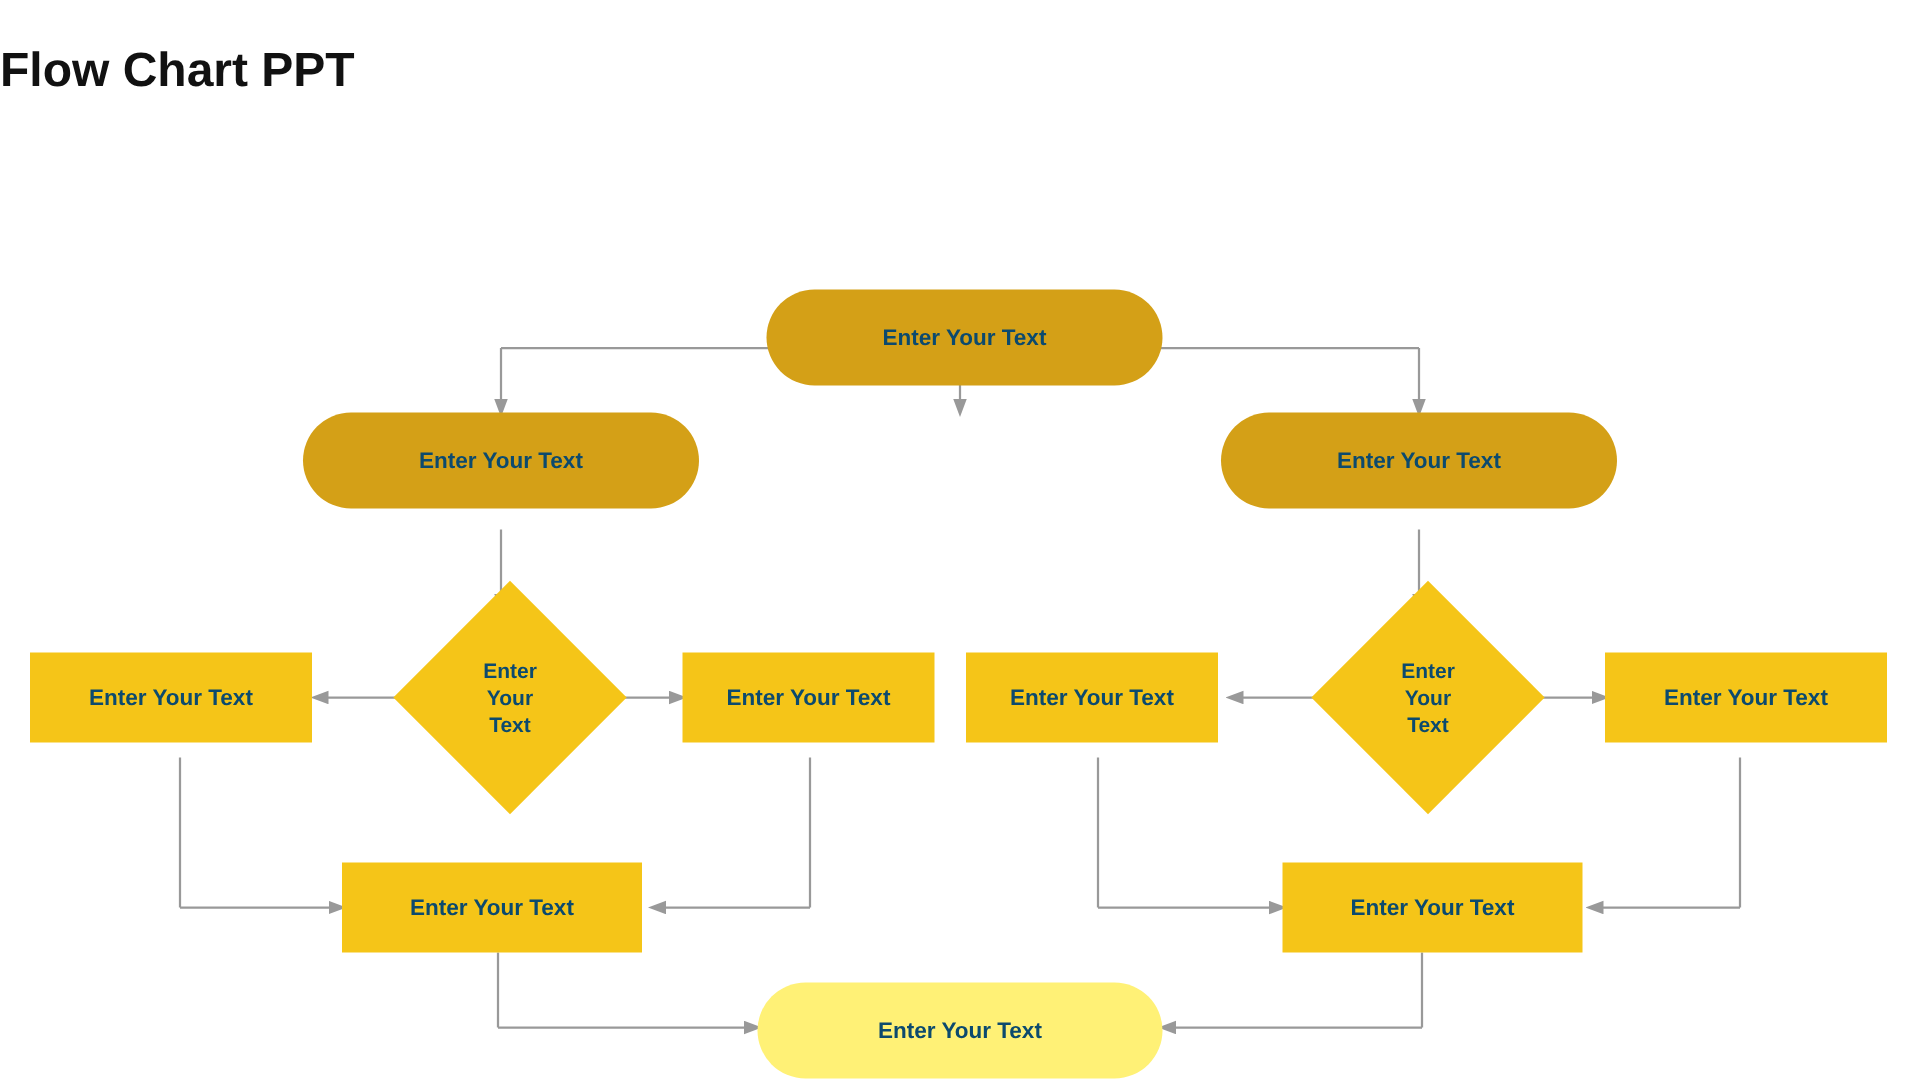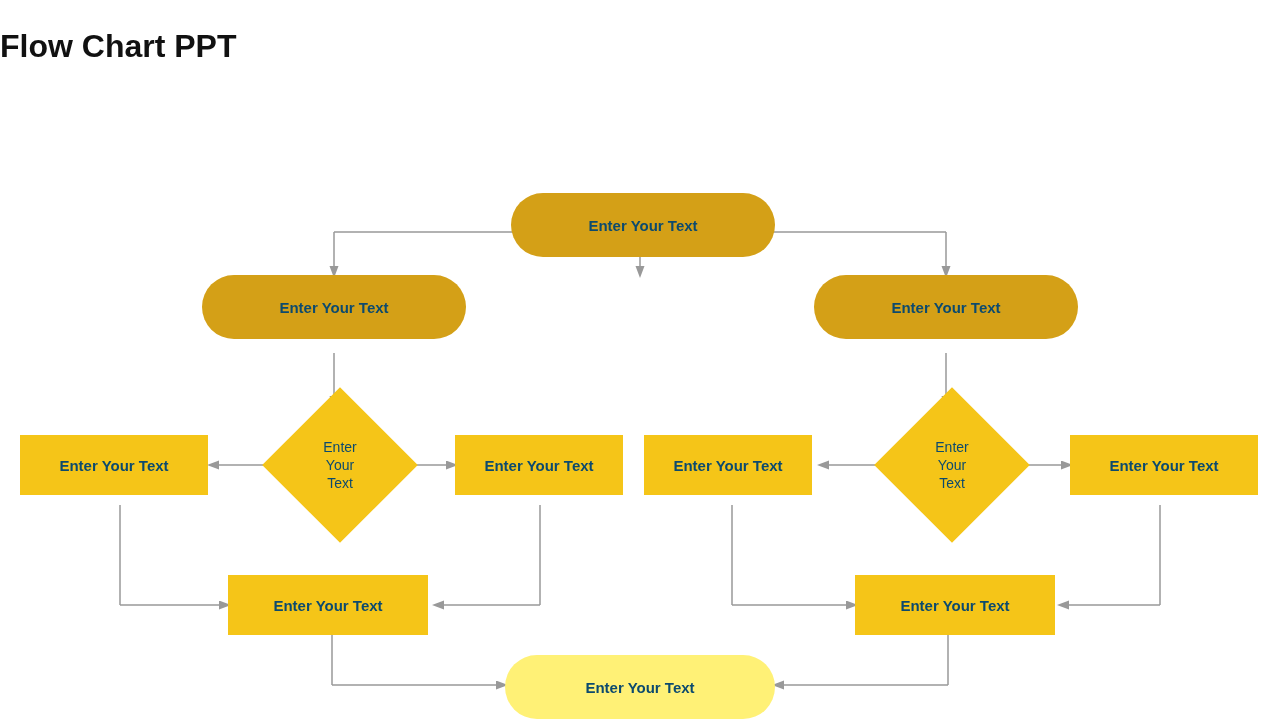--- a/index.html
+++ b/index.html
@@ -64,21 +64,21 @@
     .diamond-inner {
       width: 110px;
       height: 110px;
       background: #F5C518;
       transform: rotate(45deg);
       position: absolute;
     }
     .diamond-text {
       position: relative;
       z-index: 2;
-      font-weight: normal;
+      font-weight: bold;
       font-size: 14px;
       text-align: center;
       line-height: 1.3;
     }
   </style>
 </head>
 <body>
 
 <h1 class="page-title">Flow Chart PPT</h1>
 

